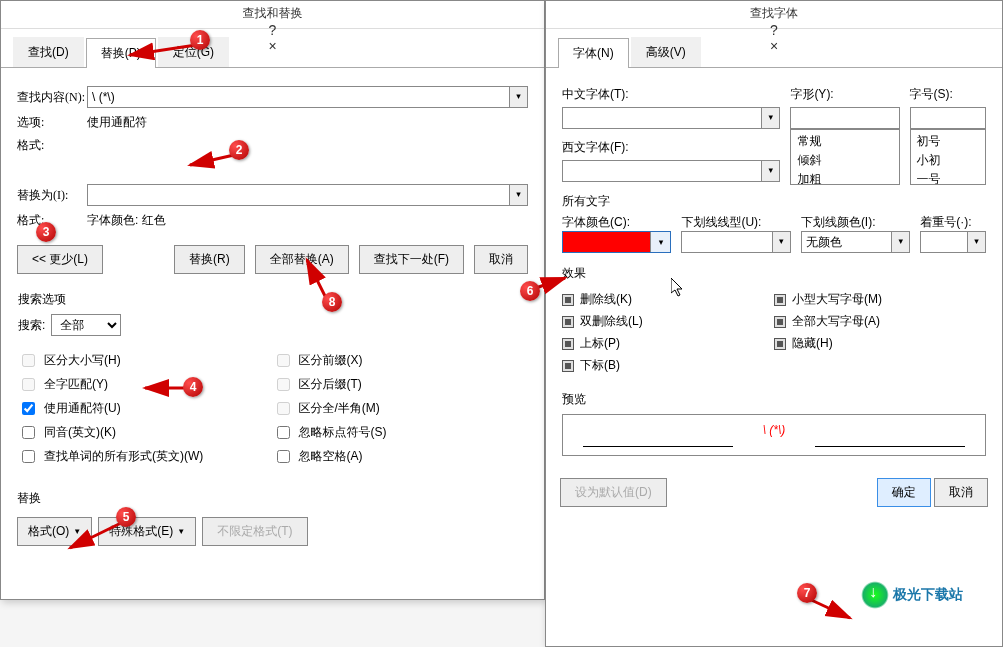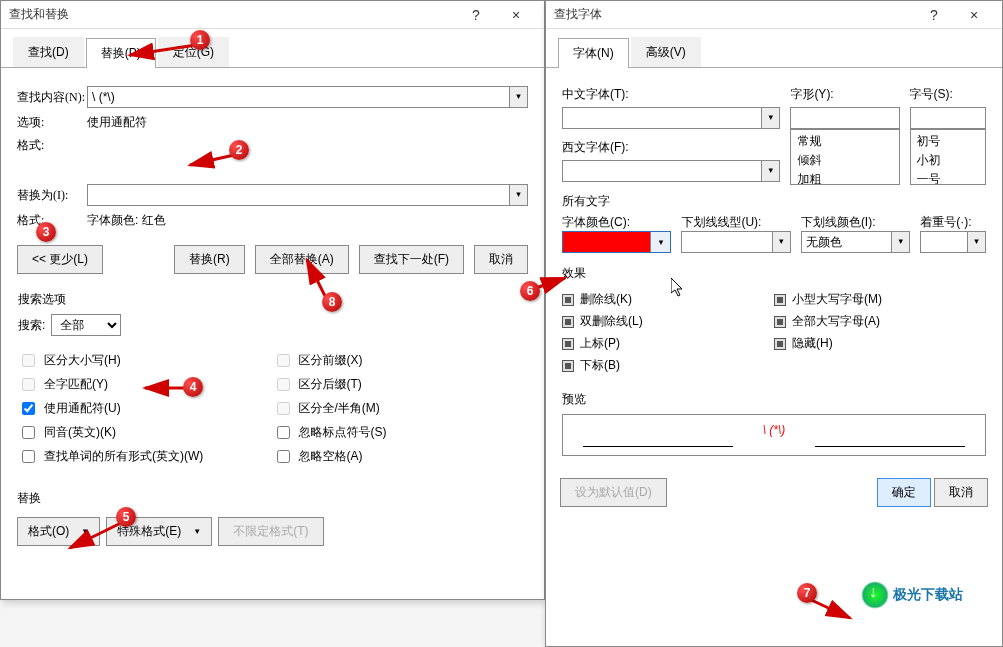--- a/index.html
+++ b/index.html
@@ -1,20 +1,20 @@
 <!DOCTYPE html>
 <html><head>
 <meta charset="utf-8">
 <style>
 * { box-sizing: border-box; font-family: "Microsoft YaHei", "SimSun", sans-serif; font-size: 12px; }
 body { margin: 0; padding: 0; background: #f5f5f5; width: 1003px; height: 647px; position: relative; }
 .dialog { position: absolute; background: #fff; border: 1px solid #888; box-shadow: 2px 2px 8px rgba(0,0,0,0.2); }
 .dialog-left { left: 0; top: 0; width: 545px; height: 600px; }
 .dialog-right { left: 545px; top: 0; width: 458px; height: 647px; }
-.titlebar { display: flex; align-items: center; padding: 4px 8px; background: #fff; border-bottom: 1px solid #ddd; height: 28px; }
+.titlebar { display: flex; align-items: center; padding: 4px 8px; background: #fff; border-bottom: 1px solid #ddd; height: 28px; flex-direction: column; }
 .titlebar .title { flex: 1; color: #333; }
 .titlebar .btn { width: 40px; text-align: center; color: #333; cursor: pointer; font-size: 14px; }
 .tabs { display: flex; border-bottom: 1px solid #aaa; padding: 8px 12px 0 12px; gap: 0; }
 .tab { padding: 6px 14px; border: 1px solid transparent; border-bottom: none; cursor: pointer; background: #f0f0f0; margin-right: 2px; }
 .tab.active { border-color: #aaa; background: #fff; position: relative; top: 1px; }
 .body { padding: 12px 16px; }
 .row { display: flex; align-items: center; margin: 6px 0; }
 .lbl { width: 70px; font-family: Liberation Serif, serif; }
 input[type=text] { border: 1px solid #888; padding: 3px 4px; font-size: 12px; width: 100%; }
 .combo { display: flex; }
@@ -25,21 +25,21 @@
 button:disabled { color: #aaa; }
 .search-opts { border: 1px solid transparent; padding: 6px 0; }
 .search-opts .heading { font-size: 12px; margin-bottom: 6px; }
 .search-select { display: flex; align-items: center; gap: 6px; margin-bottom: 10px; }
 select { border: 1px solid #888; padding: 2px 20px 2px 4px; background: #fff; }
 .cols2 { display: flex; }
 .cols2 .col { flex: 1; }
 .chk { display: flex; align-items: center; margin: 5px 0; gap: 6px; }
 .chk input { width: 13px; height: 13px; }
 .footer-left { display: flex; gap: 6px; padding: 10px 16px 16px; }
-.dd-btn { padding: 5px 10px; border: 1px solid #888; background: #eee; cursor: pointer; display: inline-flex; align-items: center; gap: 12px; }
+.dd-btn { padding: 5px 10px; border: 1px solid #888; background: #eee; cursor: pointer; display: inline-flex; align-items: center; gap: 4px; }
 .dd-btn .caret { font-size: 8px; }
 .section-title { margin: 6px 0 4px; }
 .grid4 { display: flex; gap: 10px; margin-bottom: 8px; }
 .grid4 .c { flex: 1; }
 .listbox { border: 1px solid #888; height: 56px; overflow-y: scroll; padding: 2px; }
 .listbox .li { padding: 1px 4px; }
 .color-combo { display: flex; border: 1px solid #2a6fbd; height: 22px; }
 .color-swatch { flex: 1; background: red; }
 .color-dd { width: 20px; border-left: 1px solid #888; text-align: center; font-size: 9px; line-height: 20px; background: #e8f0fa; }
 .preview { border: 1px solid #888; height: 42px; margin-top: 6px; position: relative; }

